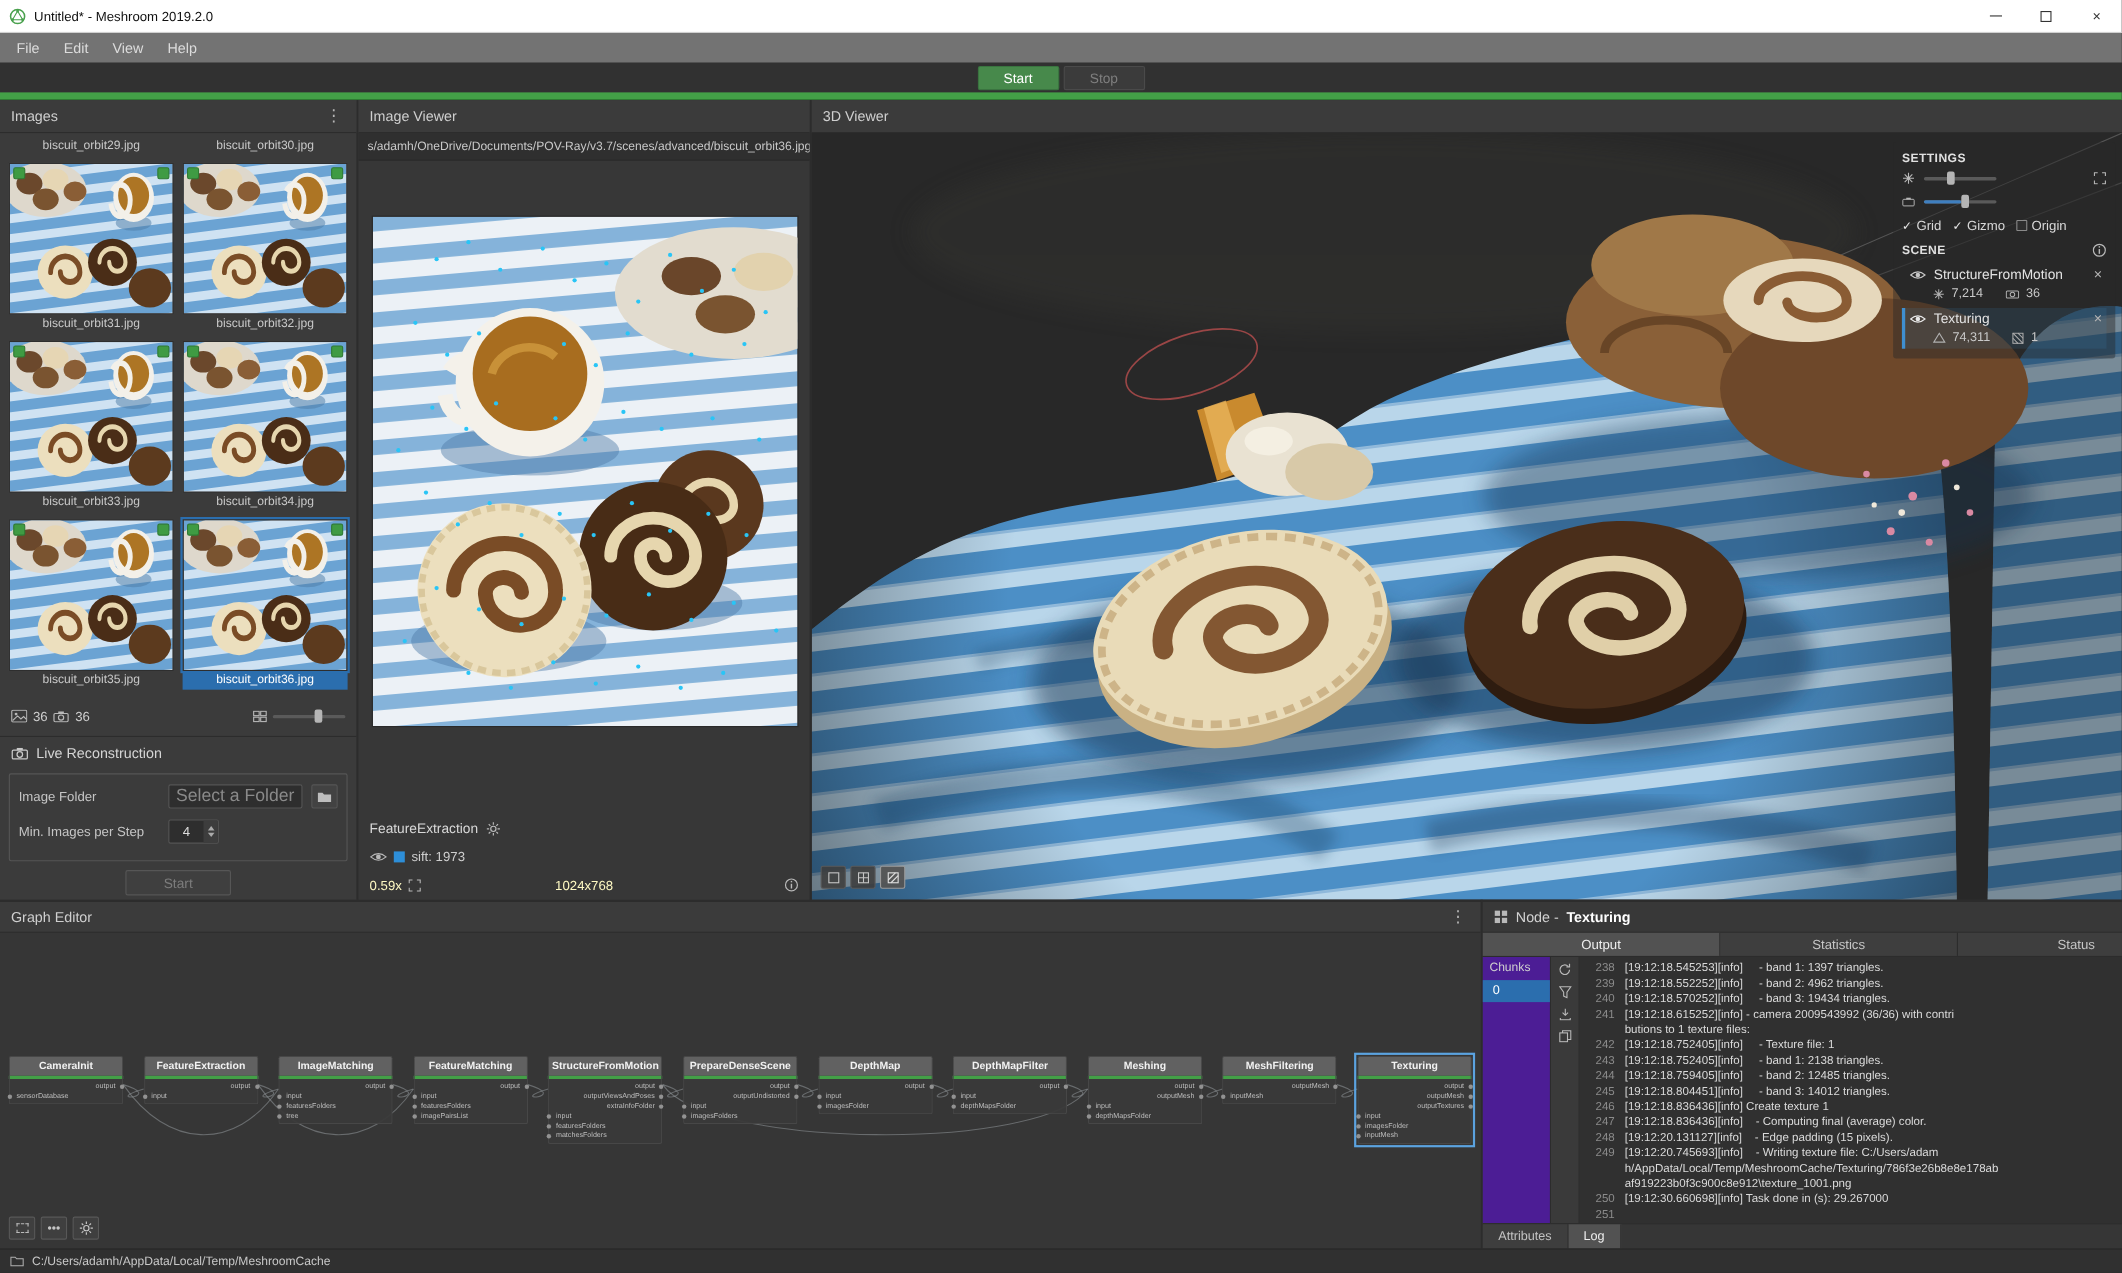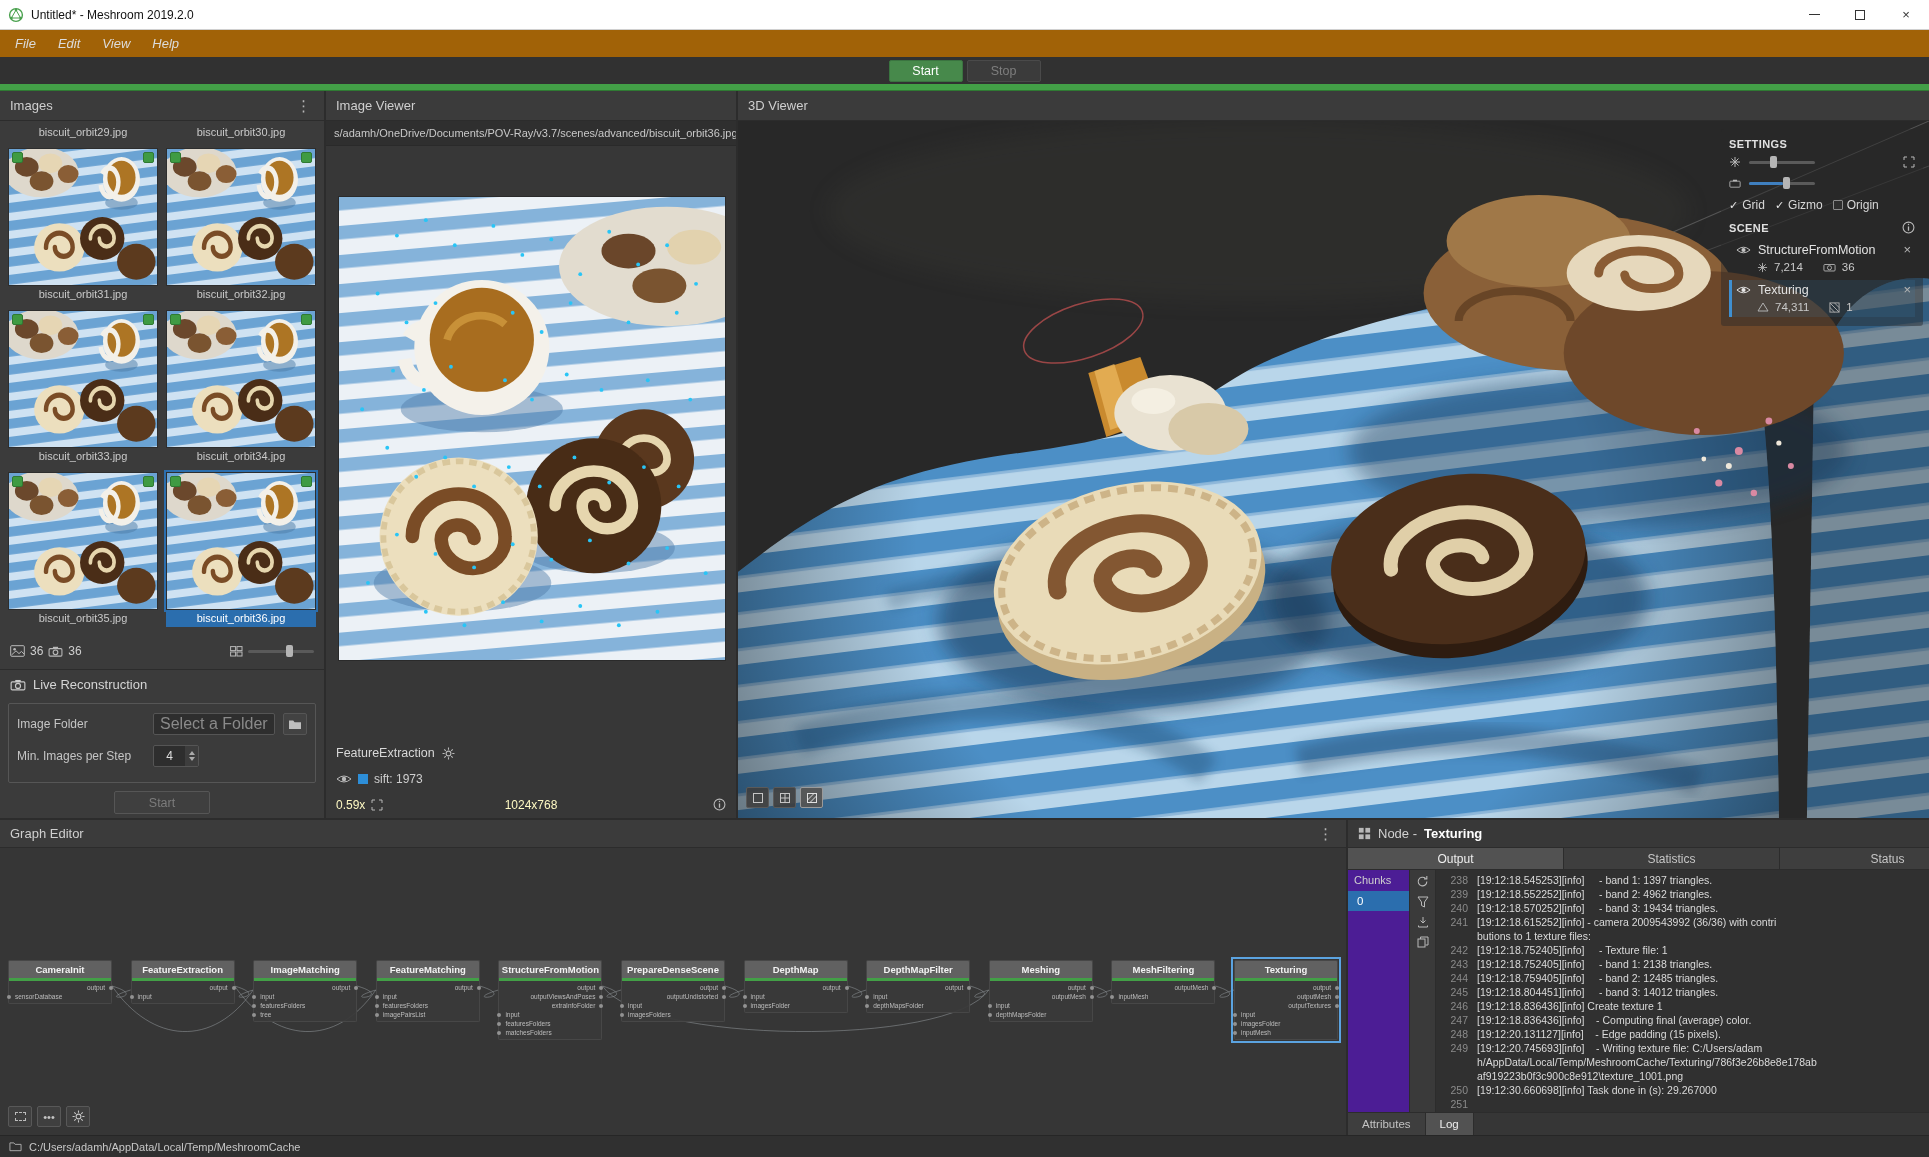--- a/index.html
+++ b/index.html
@@ -8,21 +8,21 @@
 
   
   .titlebar{position:absolute;top:0;left:0;right:0;height:30px;background:#ffffff;color:#000;display:flex;align-items:center;padding-left:8px;gap:7px;border-bottom:1px solid #d0d0d0;}
   .titlebar .title{font-size:12px;color:#111;}
   .win-controls{margin-left:auto;display:flex;height:100%;}
   .win-btn{width:46px;height:100%;display:flex;align-items:center;justify-content:center;color:#333;font-size:13px;}
   .glyph-min{display:block;width:11px;border-bottom:1.5px solid #333;}
   .glyph-max{display:block;width:10px;height:10px;border:1.2px solid #333;}
 
   
-  .menubar{position:absolute;top:30px;left:0;right:0;height:27px;background:#a16207;display:flex;align-items:center;padding-left:4px;font-style:italic;}
+  .menubar{position:absolute;top:30px;left:0;right:0;height:27px;background:#737373;display:flex;align-items:center;padding-left:4px;}
   .menu-item{padding:0 11px;font-size:13px;color:#dcdcdc;height:100%;display:flex;align-items:center;}
   .toolbar{position:absolute;top:57px;left:0;right:0;height:27px;background:#313131;display:flex;align-items:center;justify-content:center;gap:4px;}
   .btn-start{width:74px;height:22px;background:#47894b;border:1px solid #3a7440;color:#fff;font-size:12.5px;border-radius:2px;display:flex;align-items:center;justify-content:center;}
   .btn-stop{width:74px;height:22px;background:#3b3b3b;border:1px solid #4a4a4a;color:#7e7e7e;font-size:12.5px;border-radius:2px;display:flex;align-items:center;justify-content:center;}
   .progress-strip{position:absolute;top:84px;left:0;right:0;height:7px;background:#43a047;border-bottom:1px solid #2f7a33;}
 
   
   .phead{position:absolute;top:0;left:0;right:0;height:30px;display:flex;align-items:center;padding:0 10px;font-size:13px;color:#cfcfcf;background:#3b3b3b;border-bottom:1px solid #2c2c2c;}
   .kebab{margin-left:auto;color:#b5b5b5;font-size:15px;line-height:1;padding:0 3px;}
   .icn{display:inline-block;vertical-align:middle;color:#b9b9b9;}

